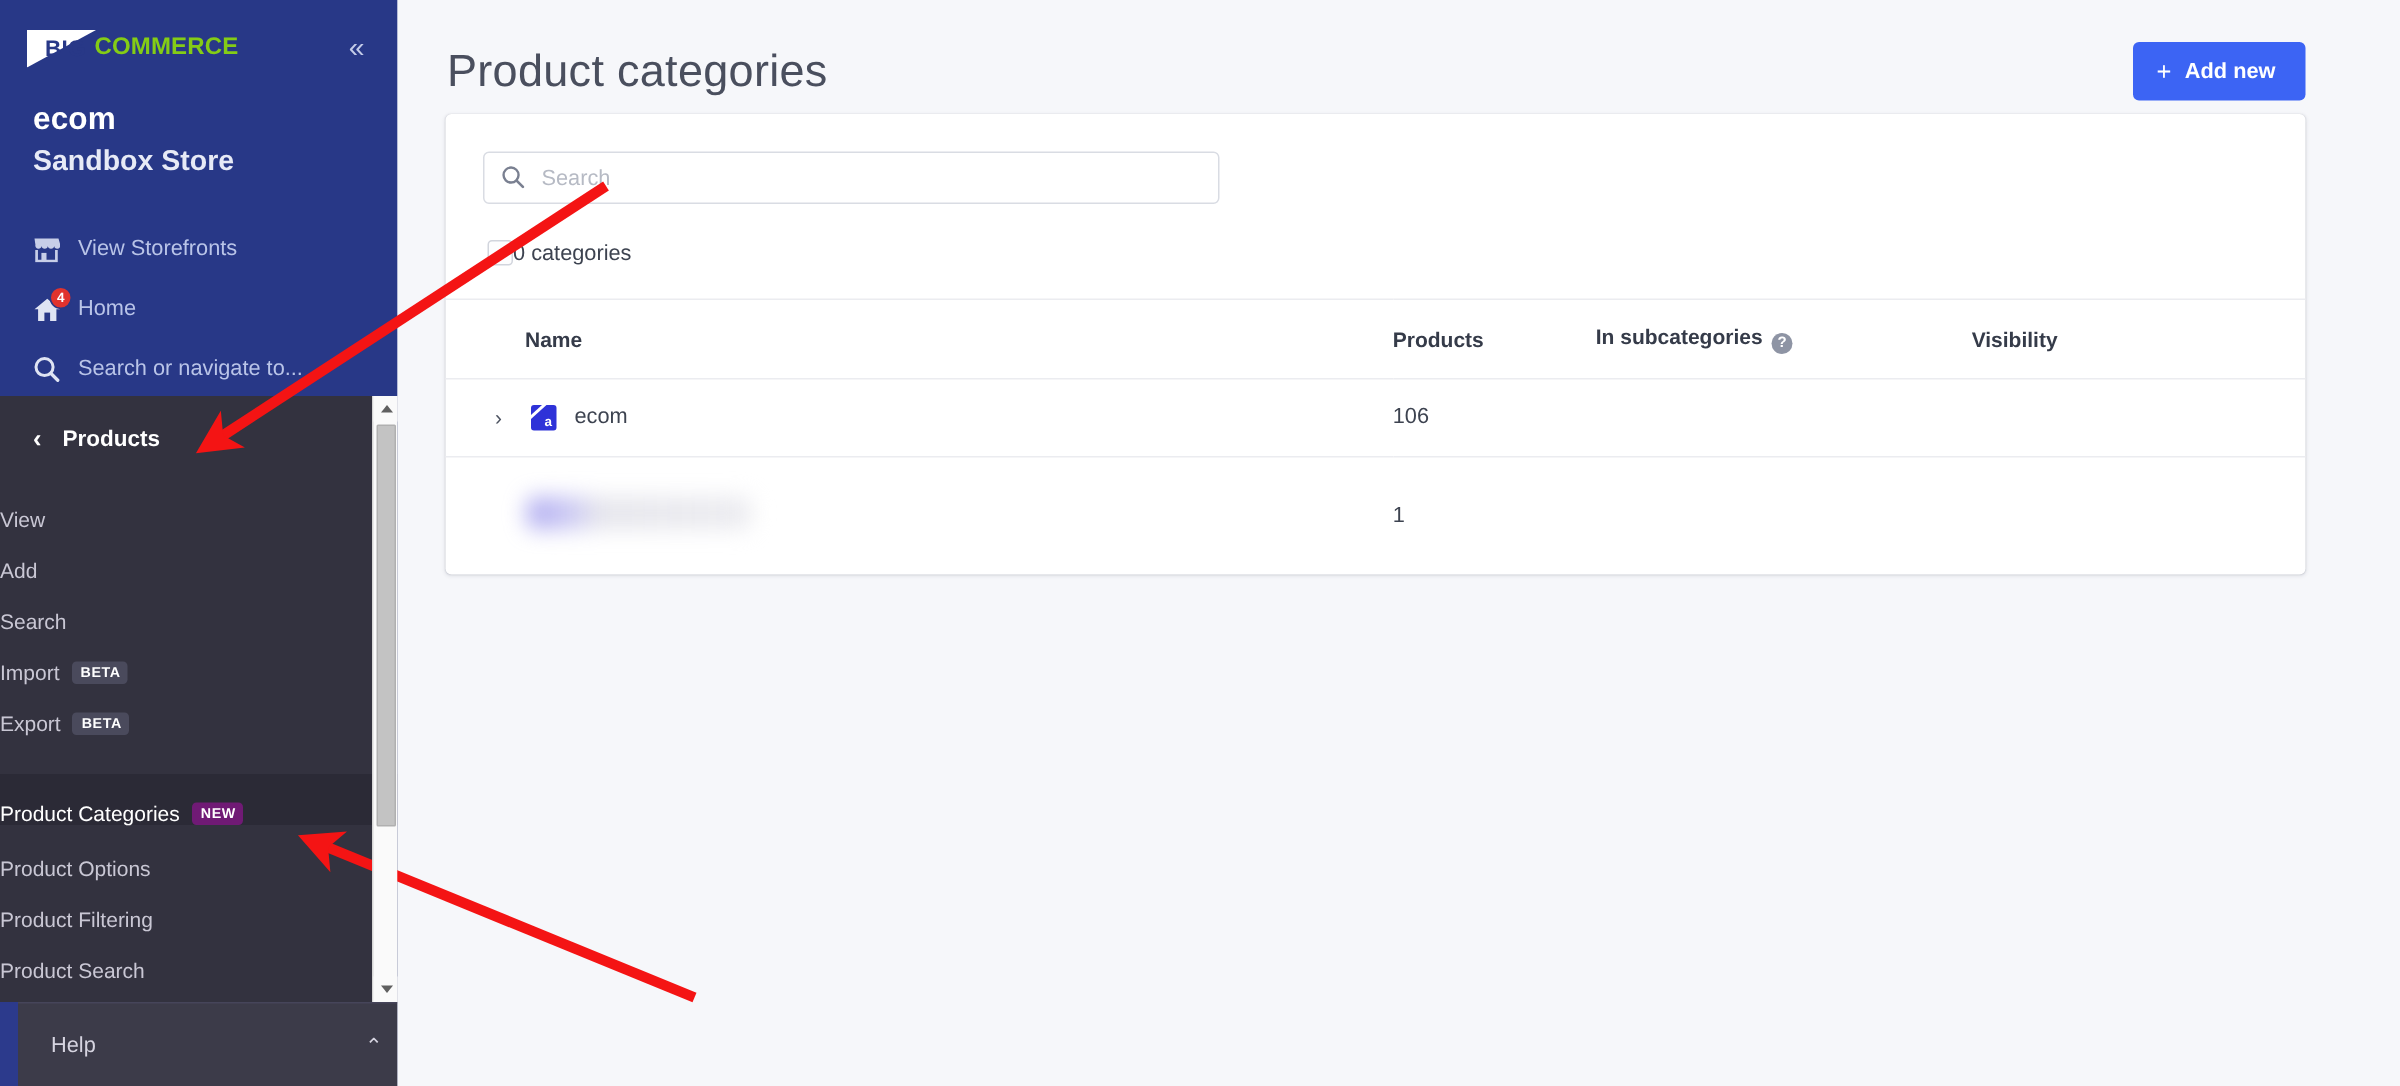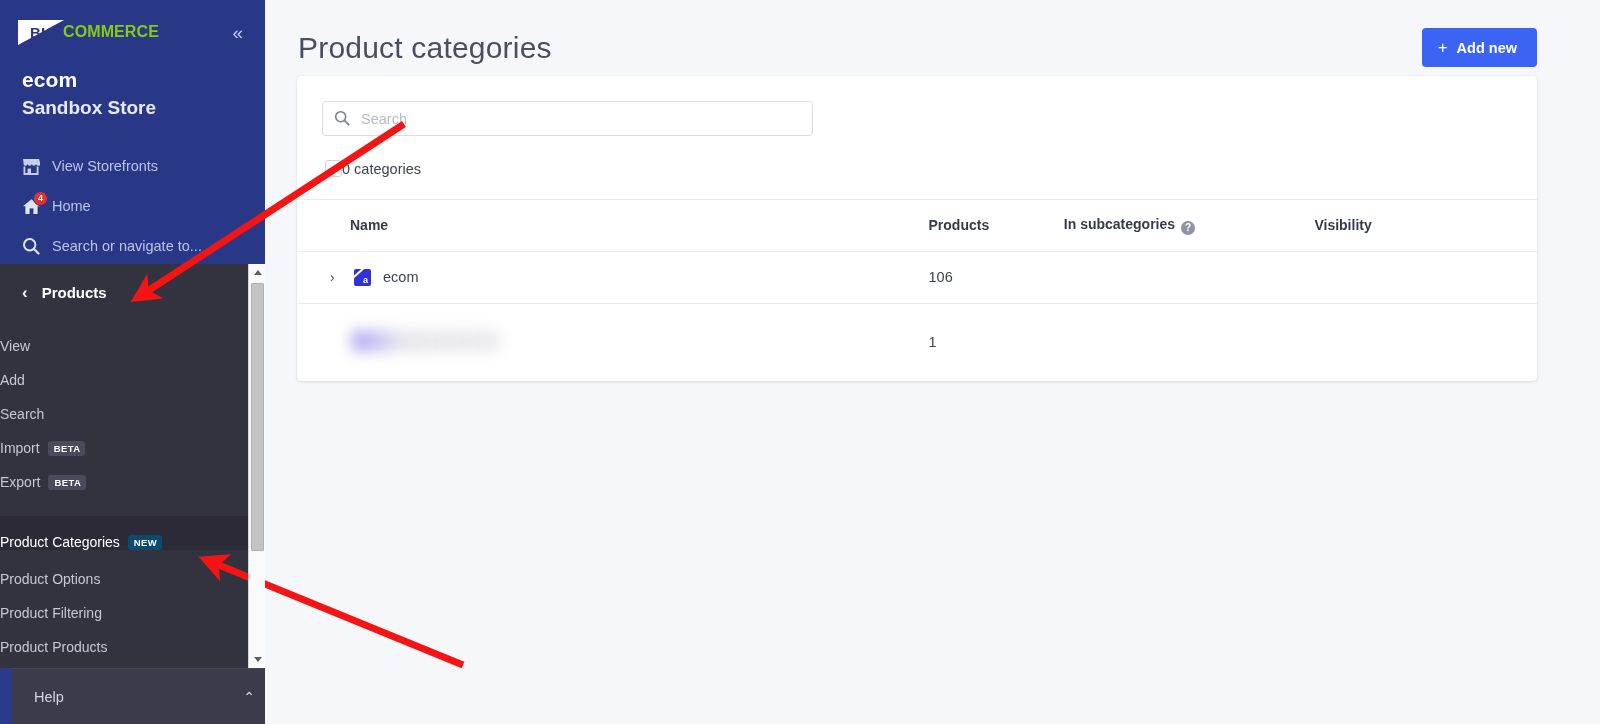--- a/index.html
+++ b/index.html
@@ -90,21 +90,21 @@
     color: #c9c7d4; font-size: 14px; cursor: pointer;
   }
   .sub-item.active { background: #2b2a36; color: #ffffff; }
   .pill {
     display: inline-flex; align-items: center; justify-content: center;
     font-size: 9.5px; font-weight: 700; letter-spacing: .4px;
     border-radius: 3px; margin-left: 8px; padding: 2px 5px 2px 6px;
     color: #fff;
   }
   .pill.beta { background: #4a4a5c; }
-  .pill.new  { background: #0c4a6e; }
+  .pill.new  { background: #701a75; }
 
   
   .sb-scroll {
     position: absolute; right: 0; top: 264px;
     width: 17px; height: 404px;
     background: #fafafa; border-left: 1px solid #d6d6d6;
     z-index: 5;
   }
   .sb-scroll .arrow {
     position: absolute; left: 0; width: 17px; height: 17px;
@@ -324,21 +324,21 @@
         <span>Product Categories</span>
         <span class="pill new">NEW</span>
       </div>
       <div class="sub-item" style="margin-top:3px">
         <span>Product Options</span>
       </div>
       <div class="sub-item">
         <span>Product Filtering</span>
       </div>
       <div class="sub-item">
-        <span>Product Products</span>
+        <span>Product Search</span>
       </div>
     </div>
 
     <div class="sb-scroll">
       <div class="arrow up">
           <i></i>
         </div>
       <div class="thumb"></div>
       <div class="arrow down">
           <i></i>

